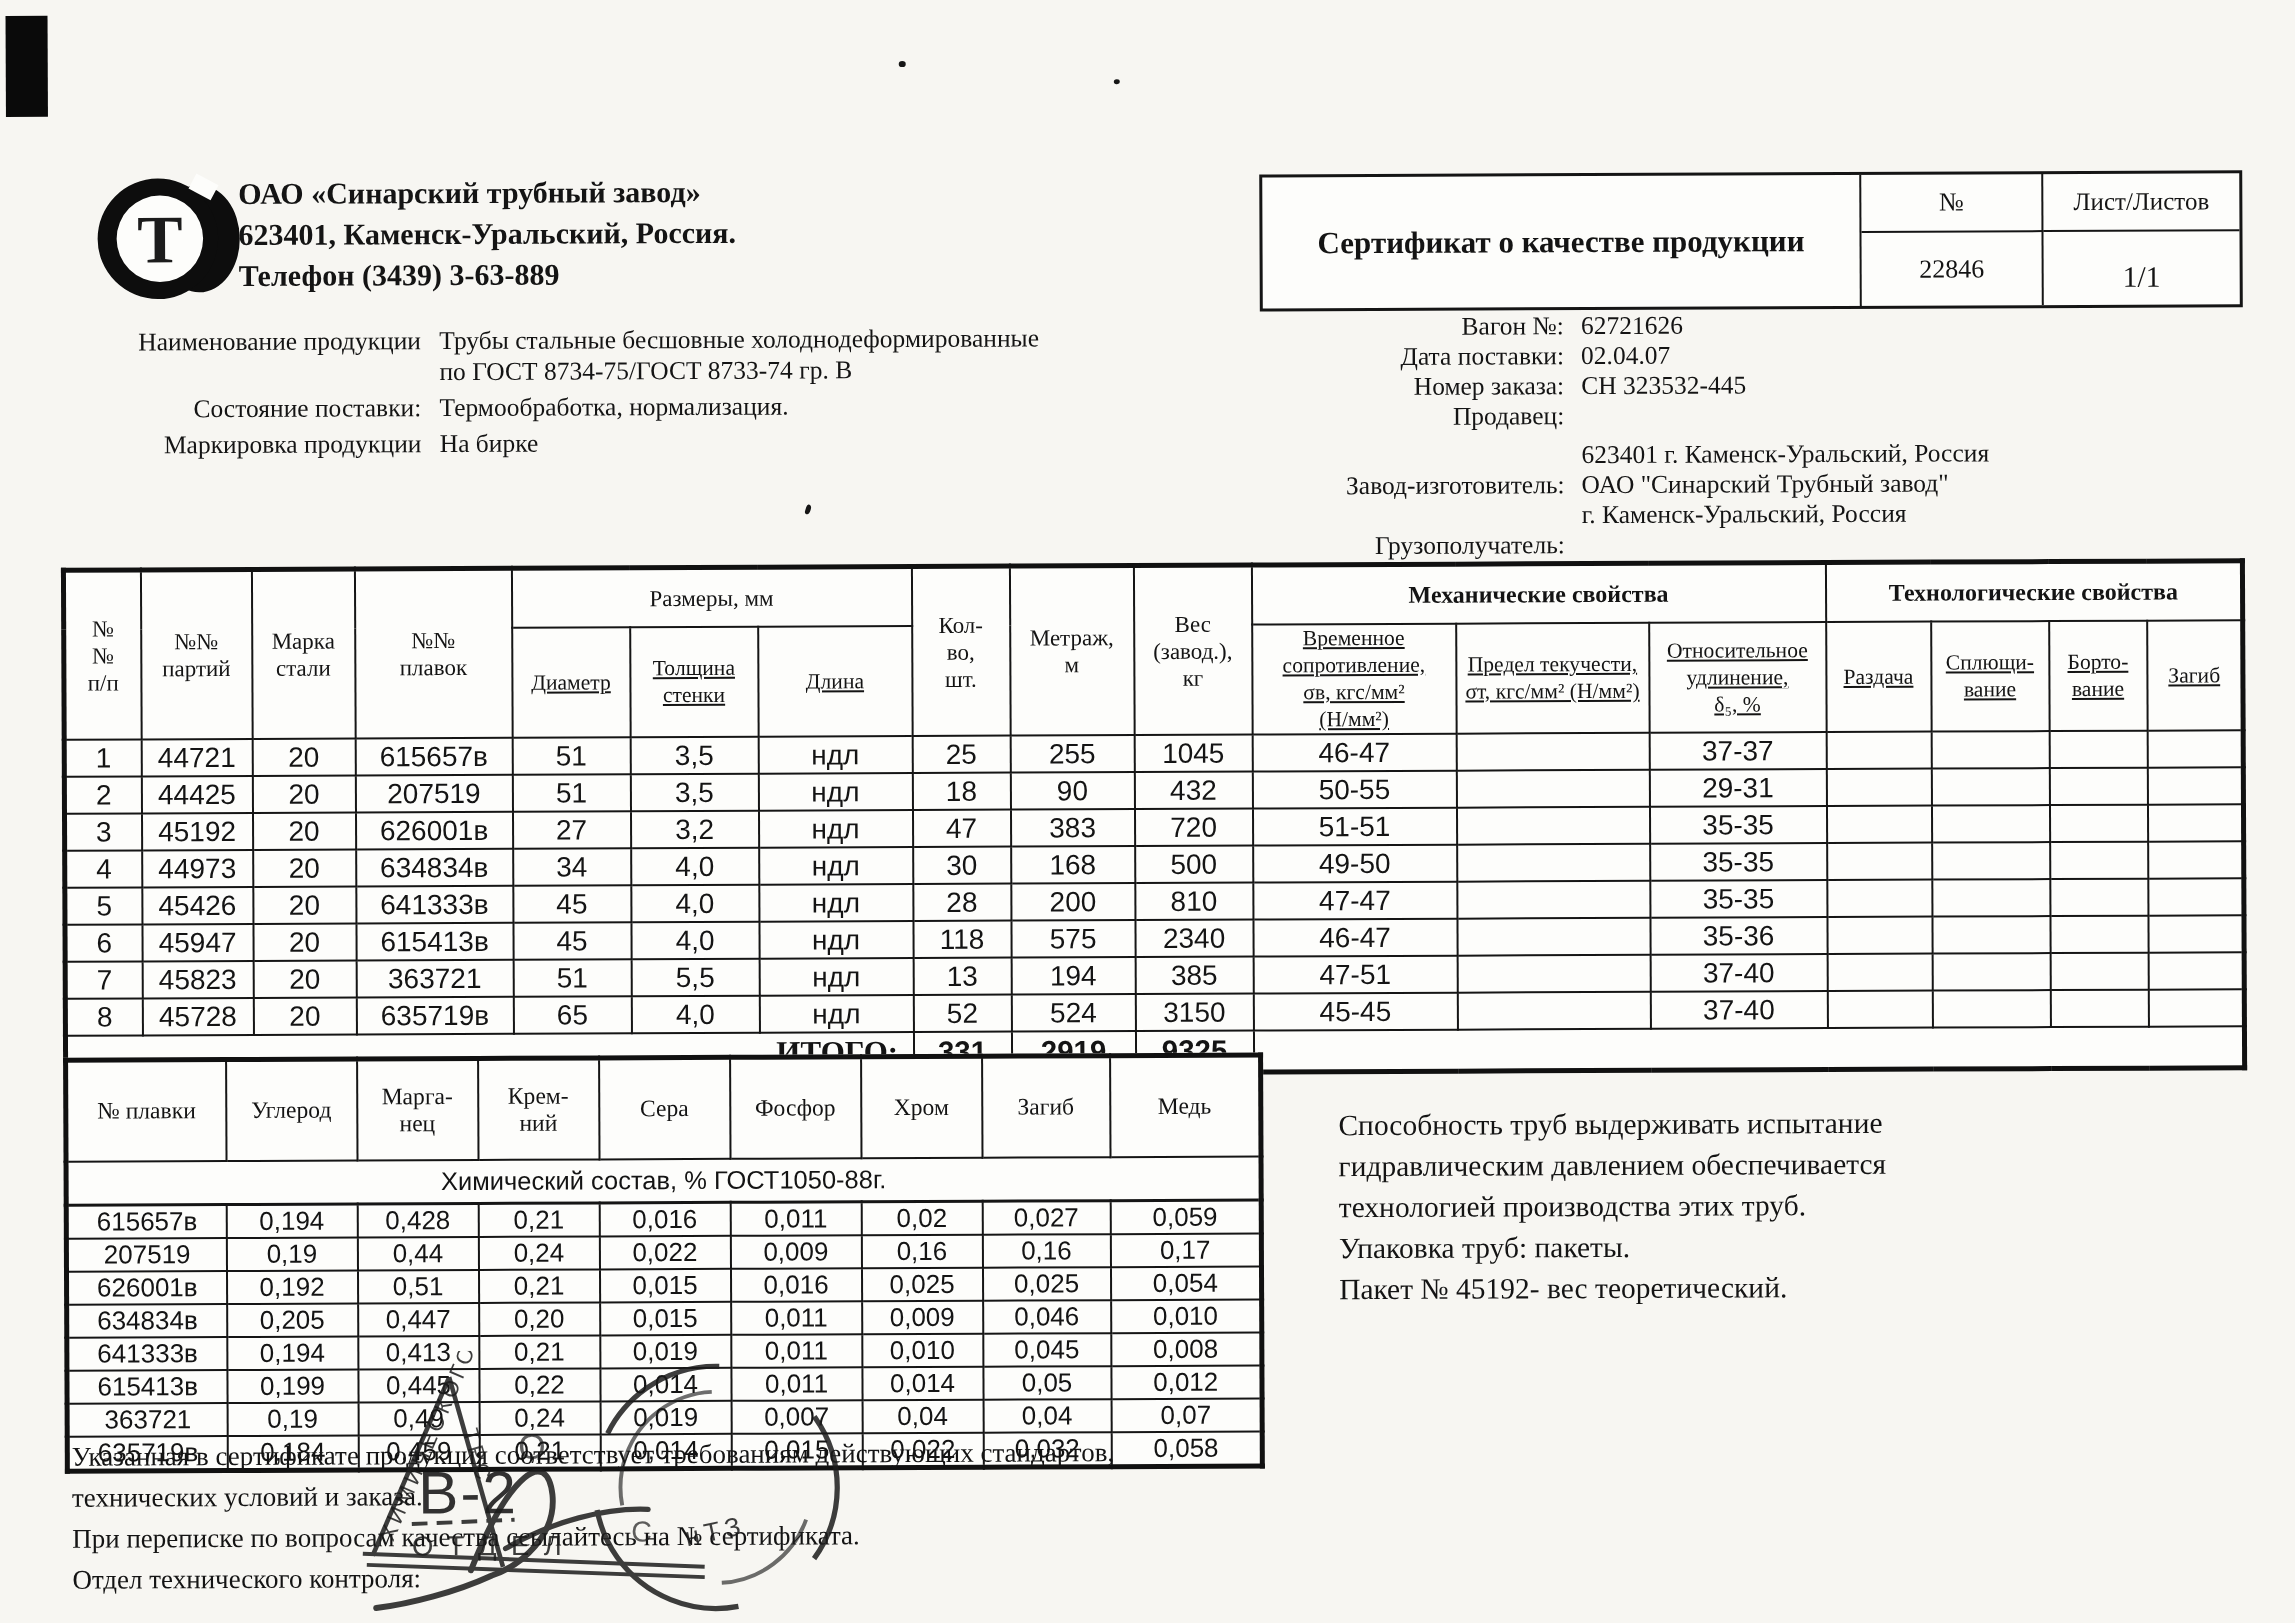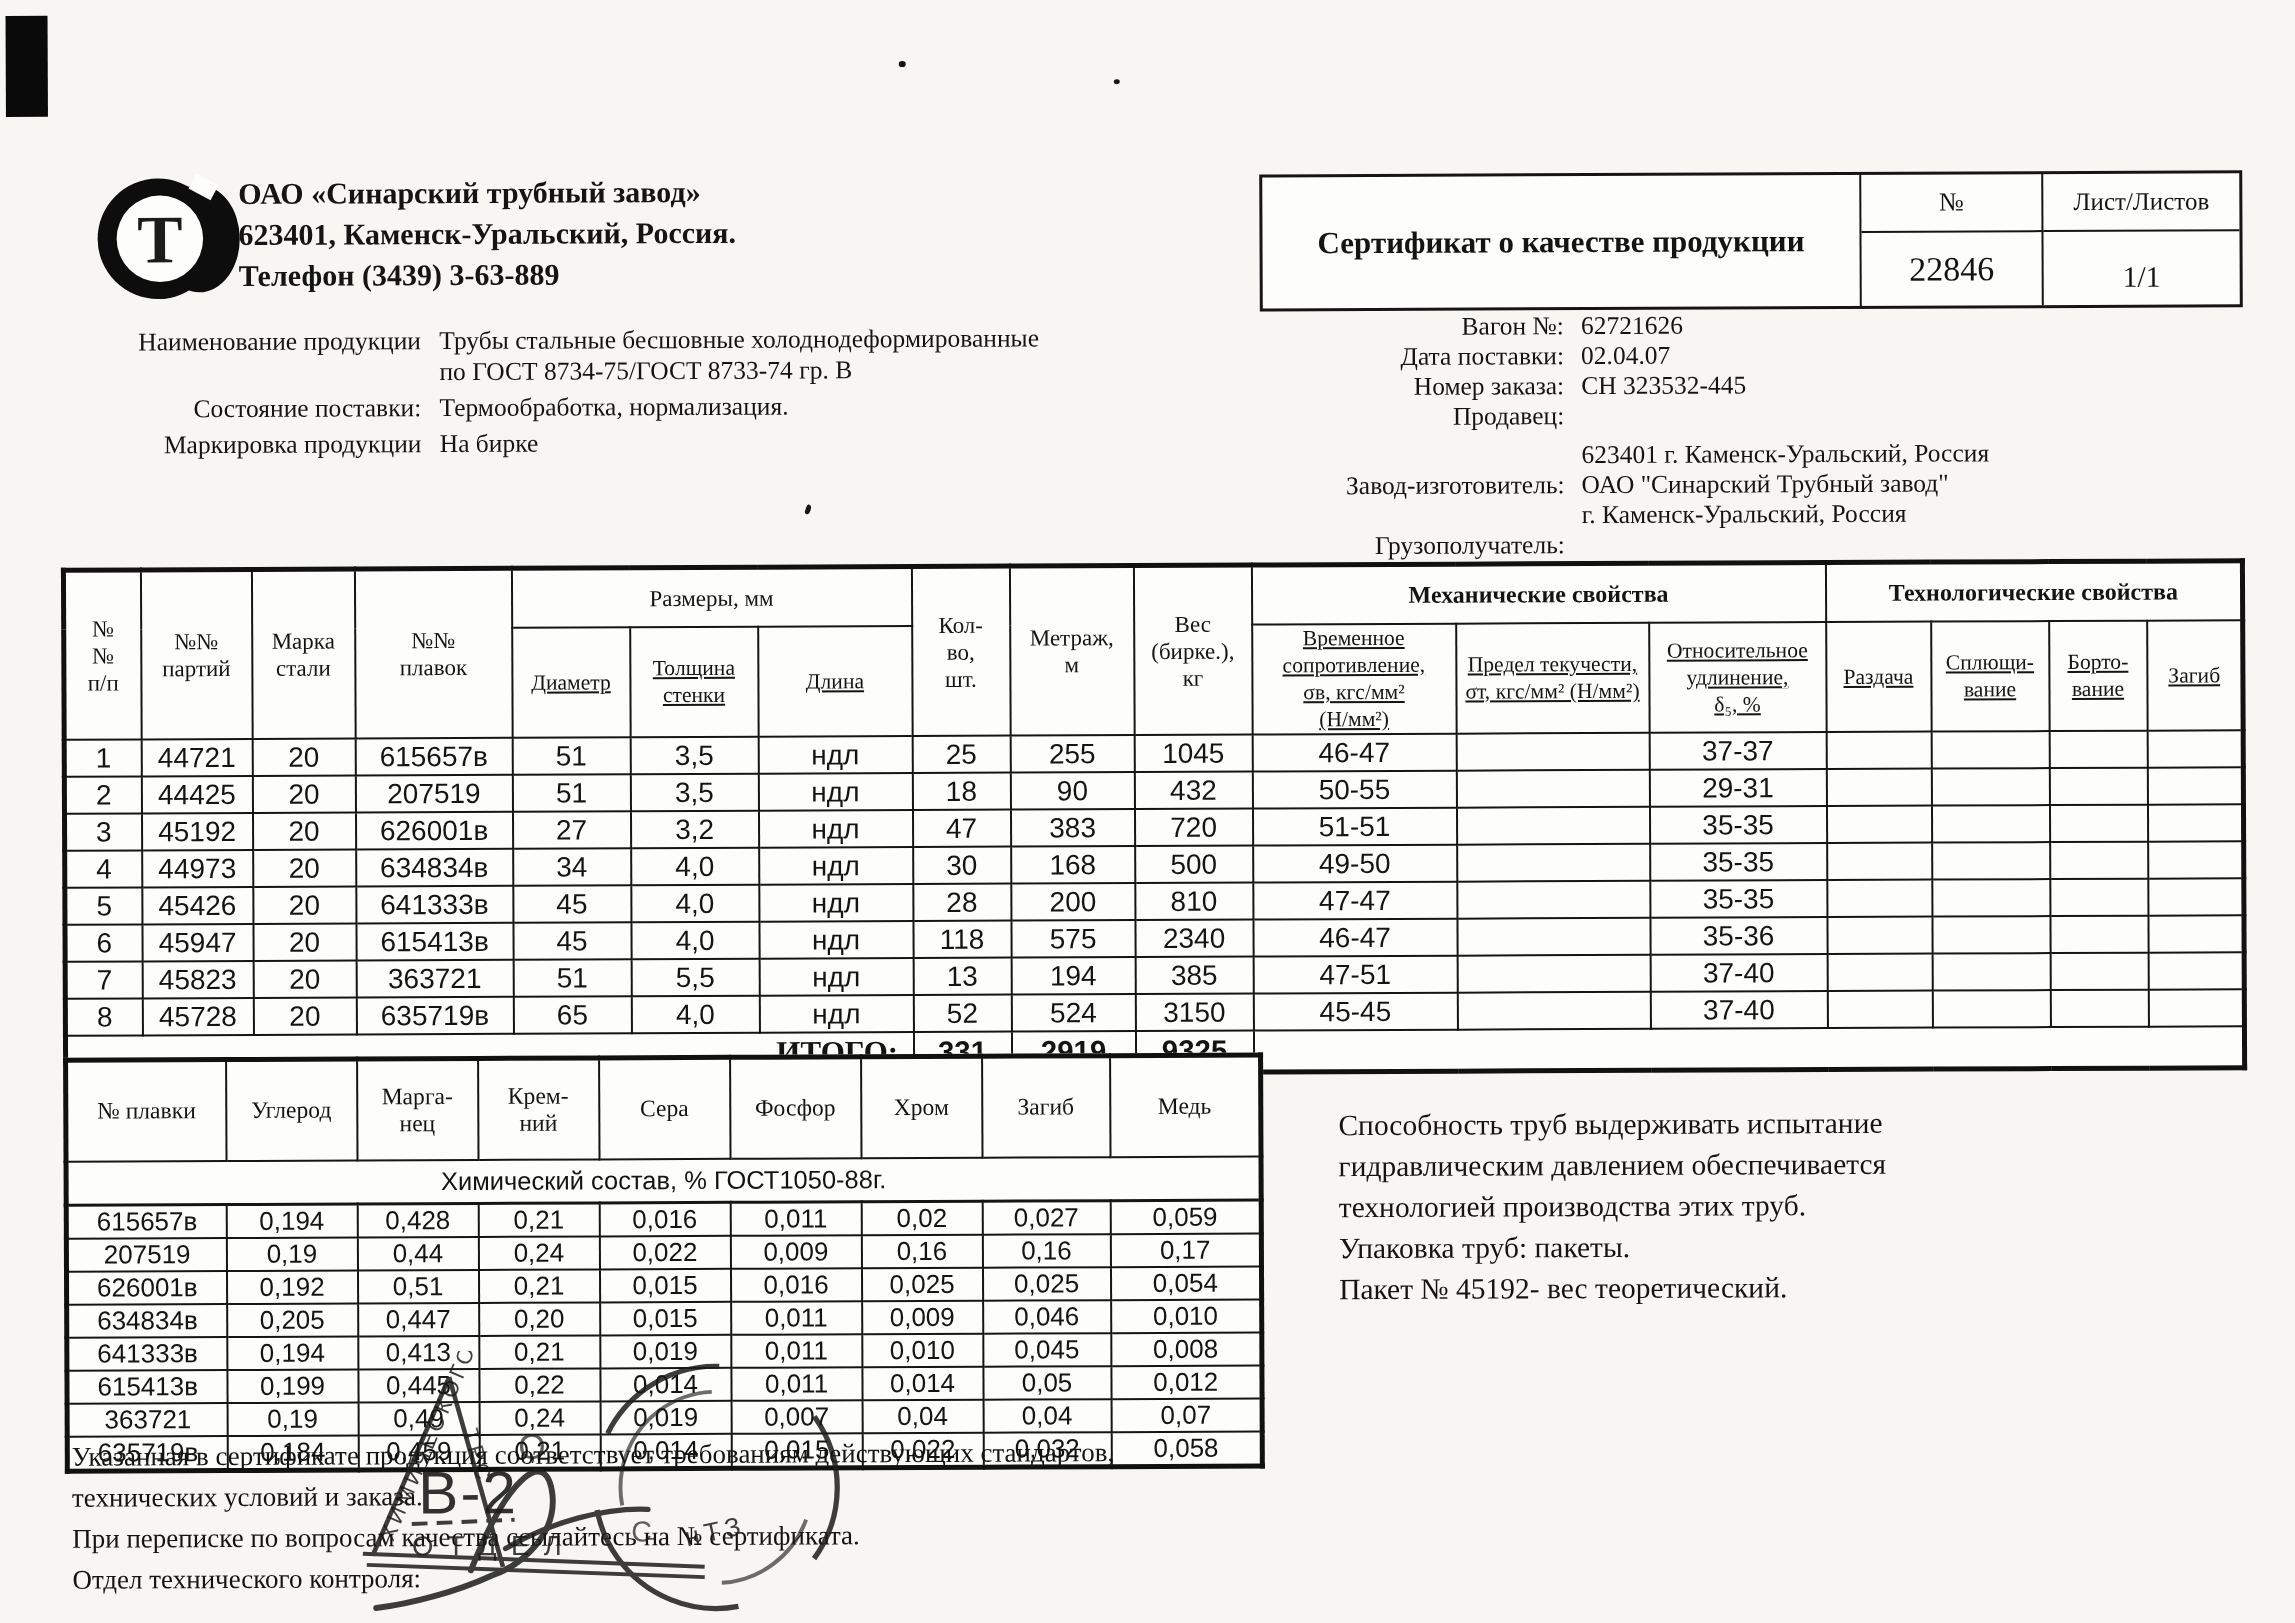--- a/index.html
+++ b/index.html
@@ -19,21 +19,21 @@
   .prow{display:flex;margin-bottom:5.2px;}
   .plabel{width:318px;text-align:right;flex:none;}
   .pvalue{margin-left:18.3px;}
 
   .certbox{left:1262px;top:175px;width:977px;border:3.3px solid #151515;display:grid;
     grid-template-columns:599px 182px 1fr;grid-template-rows:58px 73px;background:#fdfdfb;}
   .certbox>div{display:flex;align-items:center;justify-content:center;}
   .cert-title{grid-row:1/3;border-right:2.6px solid #151515;font-weight:bold;font-size:31px;}
   .cert-no-label{border-right:2.6px solid #151515;border-bottom:2.6px solid #151515;font-size:26px;}
   .cert-sheet-label{border-bottom:2.6px solid #151515;font-size:25px;}
-  .cert-no{border-right:2.6px solid #151515;font-size:34px;}
+  .cert-no{border-right:2.6px solid #151515;font-size:26px;}
   .cert-sheet{font-size:29.5px;margin-top:18px;}
 
   .shipfields{left:936px;top:313px;width:1309px;font-size:25.5px;line-height:30px;}
   .srow{display:flex;}
   .slabel{width:630px;text-align:right;flex:none;}
   .svalue{margin-left:17px;white-space:pre;}
   .srow.gap{margin-top:9.2px;}
 
   
   table{border-collapse:collapse;table-layout:fixed;background:#fdfdfb;}
@@ -179,21 +179,21 @@
 стали</th>
         <th rowspan="2">№№
 плавок</th>
         <th colspan="3">Размеры, мм</th>
         <th rowspan="2">Кол-
 во,
 шт.</th>
         <th rowspan="2">Метраж,
 м</th>
         <th rowspan="2">Вес
-(бирке.),
+(завод.),
 кг</th>
         <th colspan="3" class="grp">Механические  свойства</th>
         <th colspan="4" class="grp">Технологические свойства</th>
       </tr>
       <tr class="h2">
         <th>Диаметр</th>
         <th>Толщина
 стенки</th>
         <th>Длина</th>
         <th>Временное

